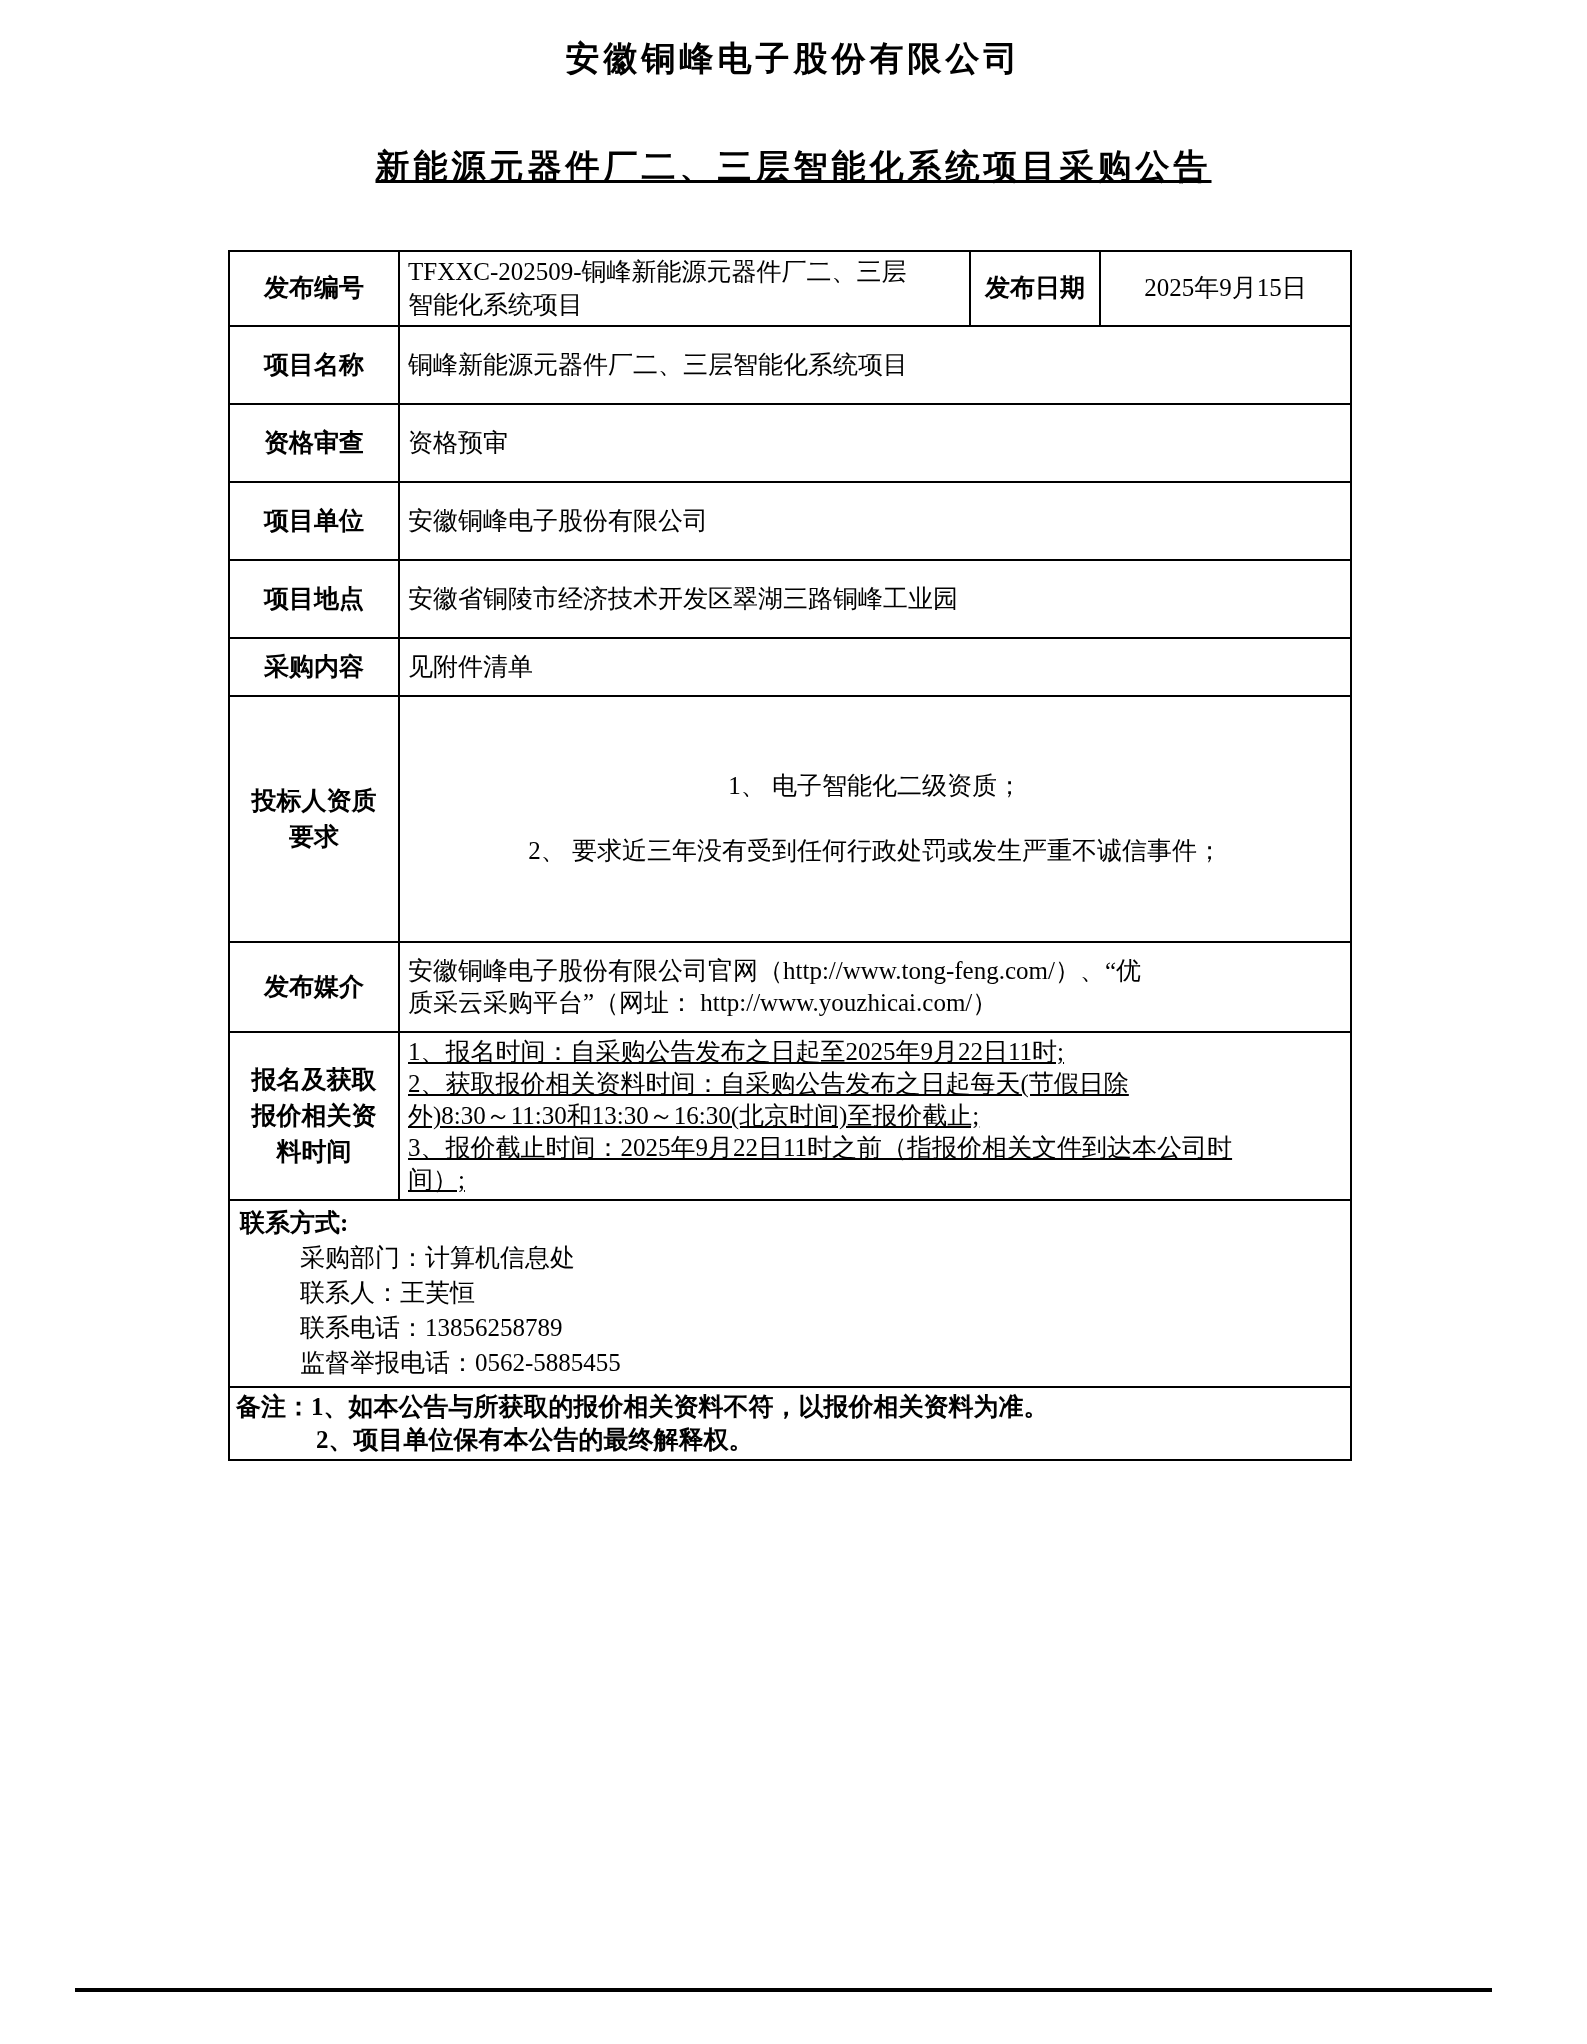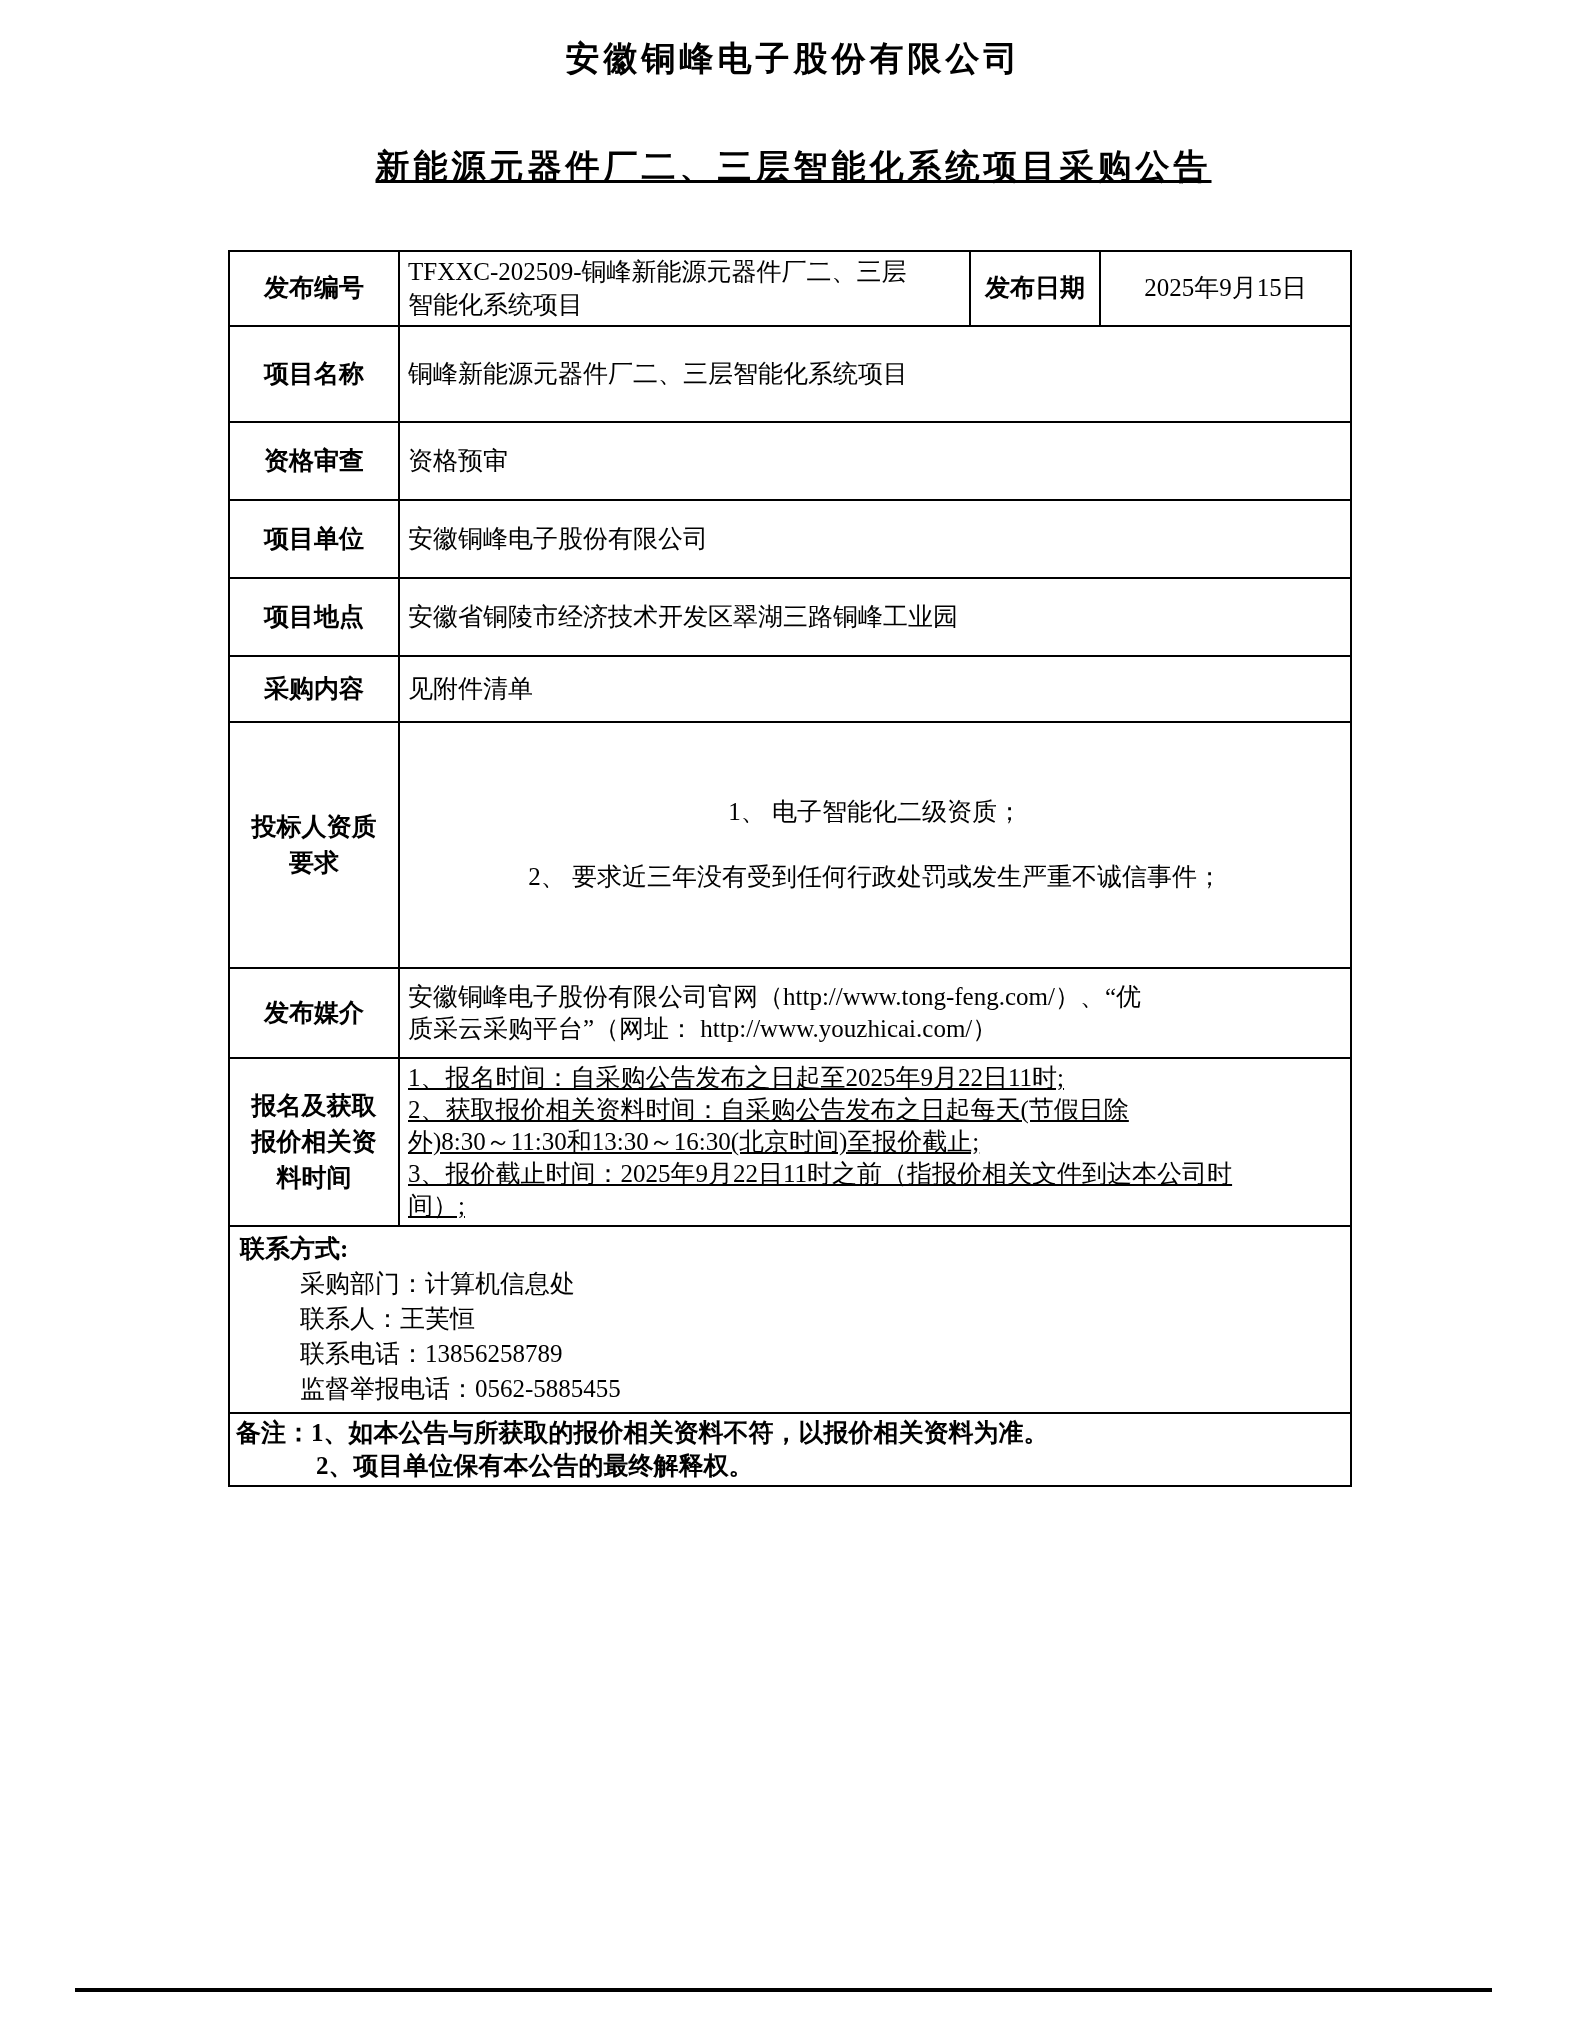--- a/index.html
+++ b/index.html
@@ -102,41 +102,41 @@
 
     <tbody>
         <tr style="height:70px">
       <td class="label-cell">发布编号</td>
       <td class="value-cell">TFXXC-202509-铜峰新能源元器件厂二、三层
 智能化系统项目</td>
       <td class="label-cell">发布日期</td>
       <td class="value-cell value-center">2025年9月15日</td>
     </tr>
 
-    <tr style="height:96px">
+    <tr style="height:78px">
       <td class="label-cell">项目名称</td>
       <td class="value-cell" colspan="3">铜峰新能源元器件厂二、三层智能化系统项目</td>
     </tr>
 
     <tr style="height:78px">
       <td class="label-cell">资格审查</td>
       <td class="value-cell" colspan="3">资格预审</td>
     </tr>
 
     <tr style="height:78px">
       <td class="label-cell">项目单位</td>
       <td class="value-cell" colspan="3">安徽铜峰电子股份有限公司</td>
     </tr>
 
     <tr style="height:78px">
       <td class="label-cell">项目地点</td>
       <td class="value-cell" colspan="3">安徽省铜陵市经济技术开发区翠湖三路铜峰工业园</td>
     </tr>
 
-    <tr style="height:66px">
+    <tr style="height:58px">
       <td class="label-cell">采购内容</td>
       <td class="value-cell" colspan="3">见附件清单</td>
     </tr>
 
     <tr style="height:246px">
       <td class="label-cell">投标人资质
 要求</td>
       <td class="value-cell" colspan="3">
         <div class="qual-item">1、 电子智能化二级资质；</div>
         <div class="qual-item">2、 要求近三年没有受到任何行政处罚或发生严重不诚信事件；</div>

